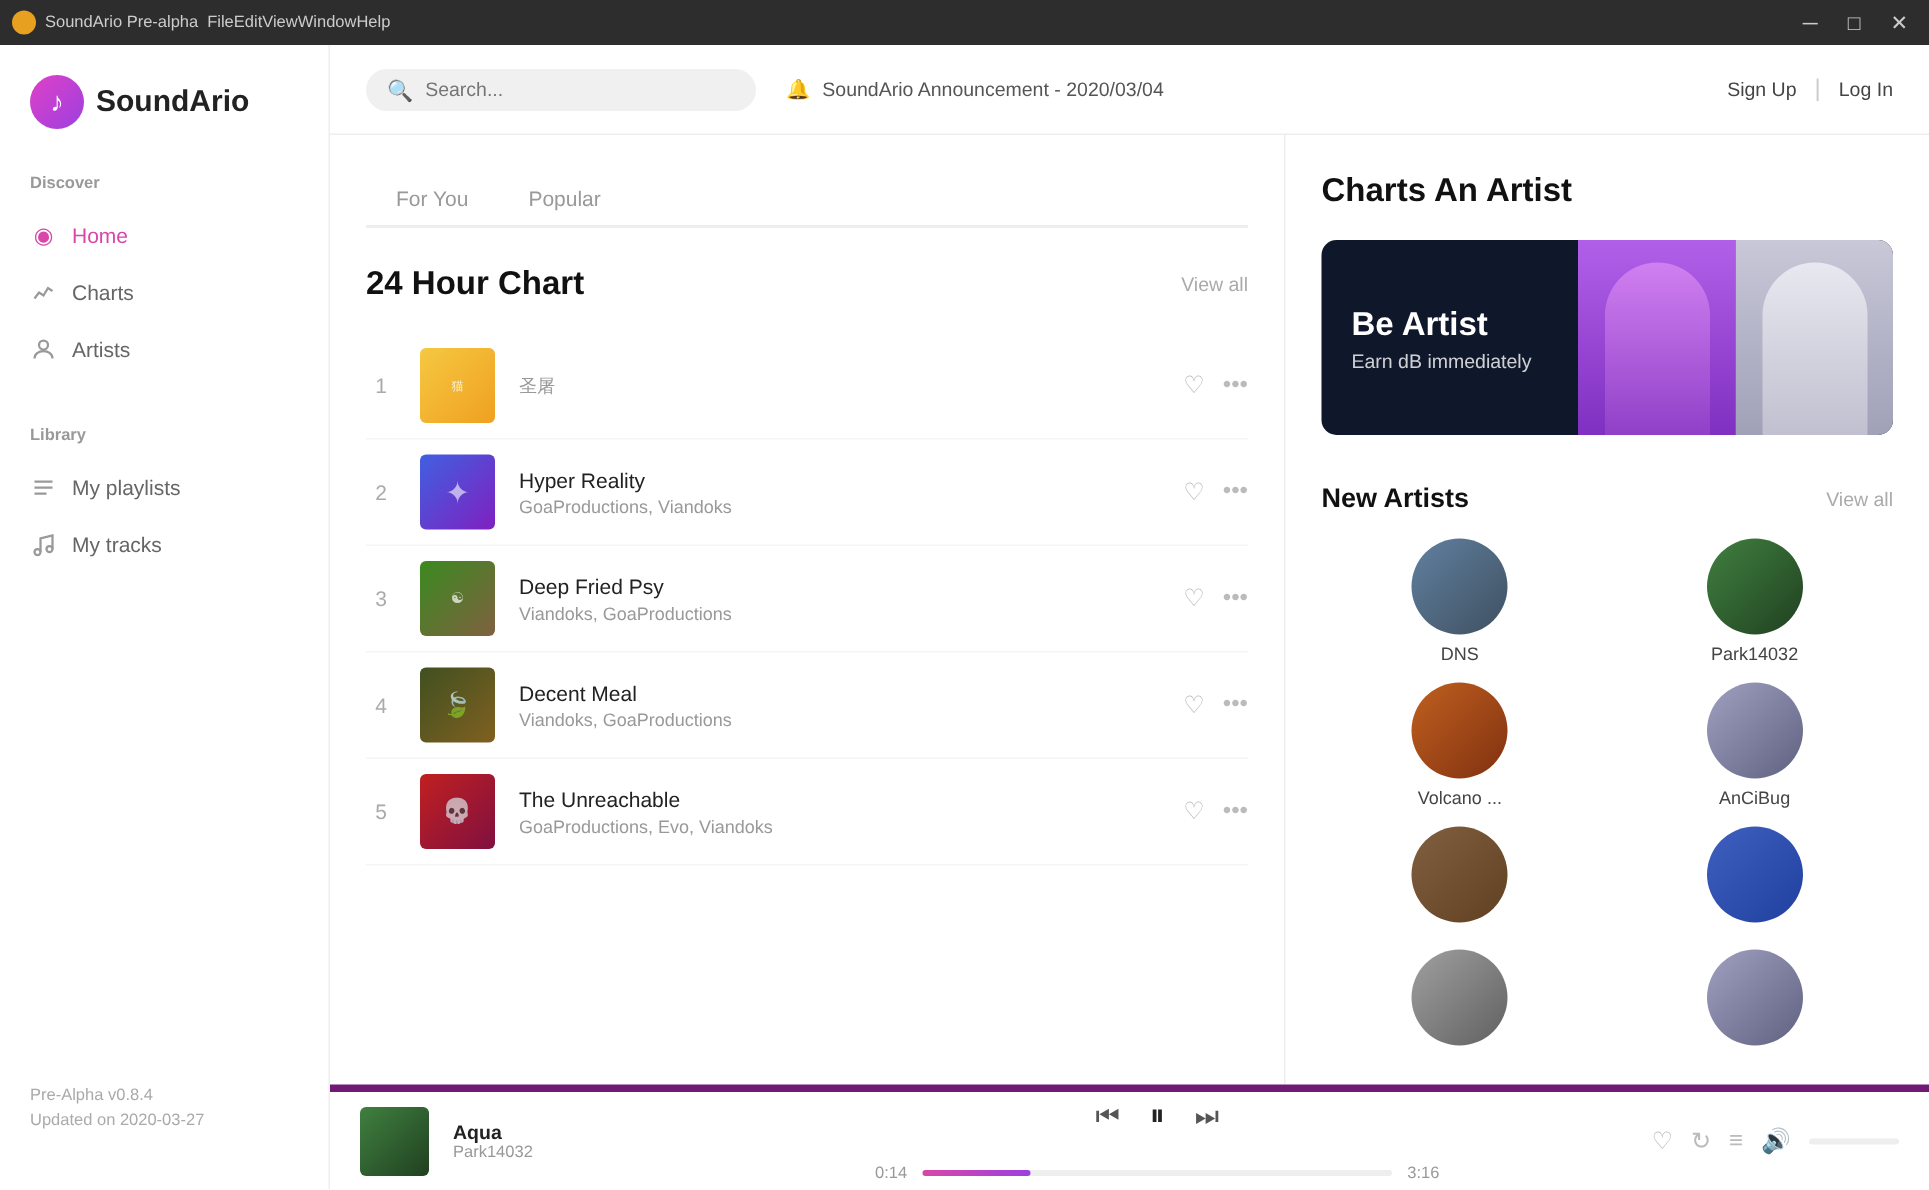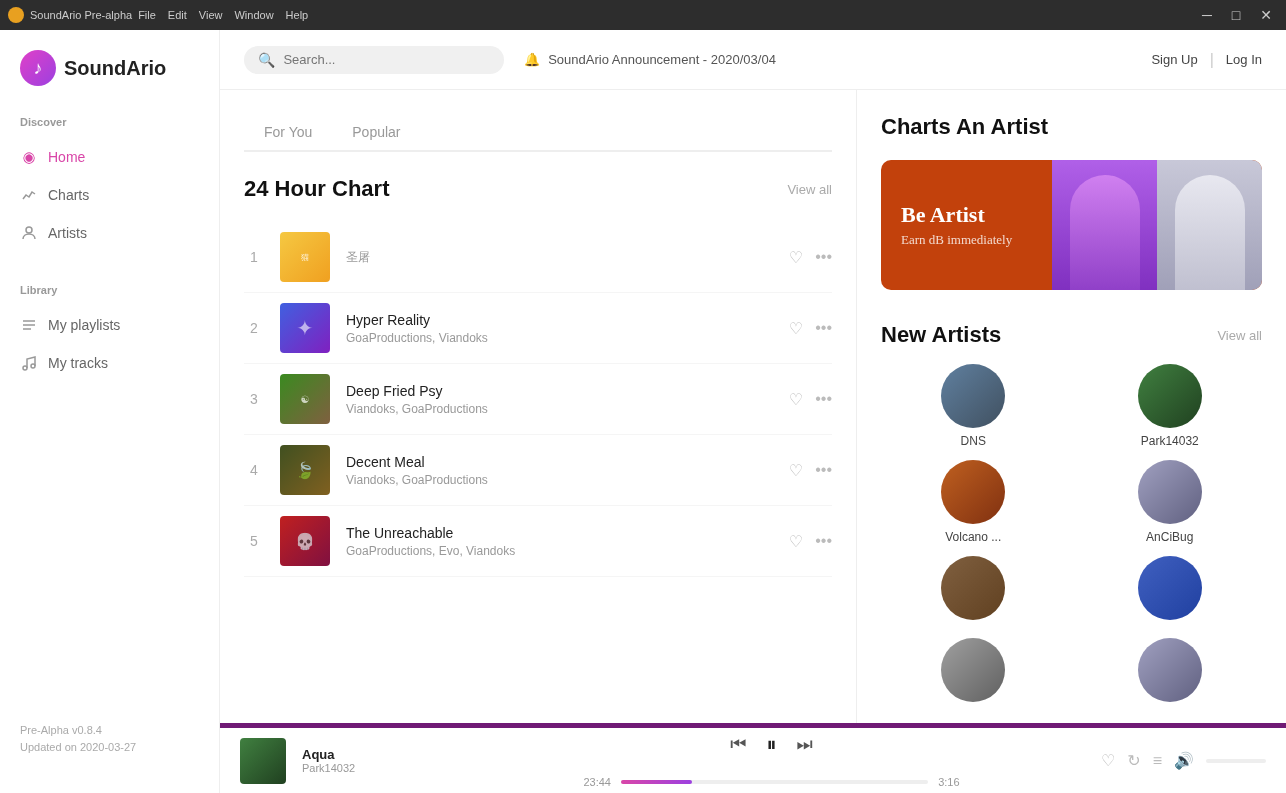--- a/index.html
+++ b/index.html
@@ -11,21 +11,21 @@
       height: 30px;
       display: flex;
       align-items: center;
       justify-content: space-between;
       padding: 0 8px;
       flex-shrink: 0;
     }
     .titlebar-left { display: flex; align-items: center; gap: 6px; }
     .titlebar-icon { width: 16px; height: 16px; background: #e8a020; border-radius: 50%; }
     .titlebar-title { color: #ccc; font-size: 11px; }
-    .titlebar-menu { display: flex; gap: 12px; }
+    .titlebar-menu { display: flex; }
     .titlebar-menu span { color: #ccc; font-size: 11px; cursor: pointer; }
     .titlebar-controls { display: flex; gap: 8px; }
     .titlebar-btn { color: #ccc; font-size: 14px; cursor: pointer; padding: 0 6px; }
 
     
     .app-body { display: flex; flex: 1; overflow: hidden; }
 
     
     .sidebar {
       width: 220px;
@@ -142,36 +142,36 @@
     .chart-info { flex: 1; }
     .chart-title { font-size: 14px; font-weight: 500; color: #222; margin-bottom: 3px; }
     .chart-artist { font-size: 12px; color: #999; }
     .chart-actions { display: flex; gap: 12px; align-items: center; }
     .action-btn { background: none; border: none; cursor: pointer; color: #bbb; font-size: 16px; }
 
     
     .right-panel { width: 430px; overflow-y: auto; padding: 24px; border-left: 1px solid #eee; flex-shrink: 0; }
     .artist-banner {
       width: 100%; border-radius: 10px; overflow: hidden;
-      background: #c2410c; margin-bottom: 32px;
-      height: 130px; display: flex; align-items: center; position: relative; font-family: Liberation Serif, serif;
+      background: #0f172a; margin-bottom: 32px;
+      height: 130px; display: flex; align-items: center; position: relative;
     }
     .banner-text { padding: 20px; z-index: 2; }
     .banner-title { font-size: 22px; font-weight: 700; color: #fff; margin-bottom: 4px; }
     .banner-sub { font-size: 13px; color: rgba(255,255,255,0.8); }
     .banner-image {
       position: absolute; right: 0; top: 0; bottom: 0; width: 55%;
       display: flex; align-items: stretch;
     }
 
     .new-artists-header {
       display: flex; justify-content: space-between; align-items: center;
       margin-bottom: 16px;
     }
-    .new-artists-title { font-size: 22px; font-weight: 700; color: #111; }
+    .new-artists-title { font-size: 18px; font-weight: 700; color: #111; }
     .artists-grid { display: grid; grid-template-columns: repeat(2, 1fr); gap: 12px; }
     .artist-card { text-align: center; cursor: pointer; }
     .artist-avatar {
       width: 64px; height: 64px; border-radius: 50%; margin: 0 auto 6px;
       overflow: hidden; background: #ddd;
     }
     .artist-name { font-size: 12px; color: #444; }
 
     
     .player-bar {
@@ -494,21 +494,21 @@
         <div class="player-artist">Park14032</div>
       </div>
 
       <div class="player-controls">
         <div class="player-buttons">
           <button class="ctrl-btn">⏮</button>
           <button class="ctrl-btn play">⏸</button>
           <button class="ctrl-btn">⏭</button>
         </div>
         <div class="progress-row">
-          <span class="time">23:44</span>
+          <span class="time">0:14</span>
           <div class="progress-bar">
             <div class="progress-fill" style="width: 23%;"></div>
           </div>
           <span class="time">3:16</span>
         </div>
       </div>
 
       <div class="player-right">
         <button class="player-right-btn">♡</button>
         <button class="player-right-btn">↻</button>

